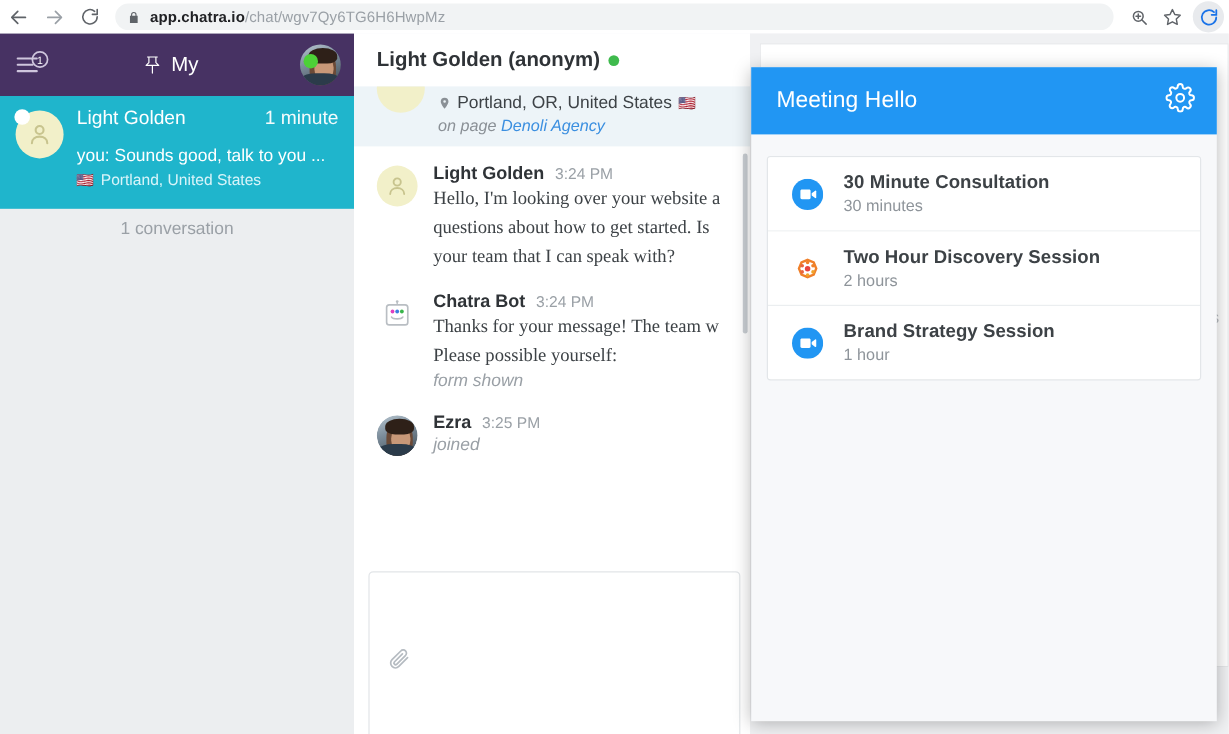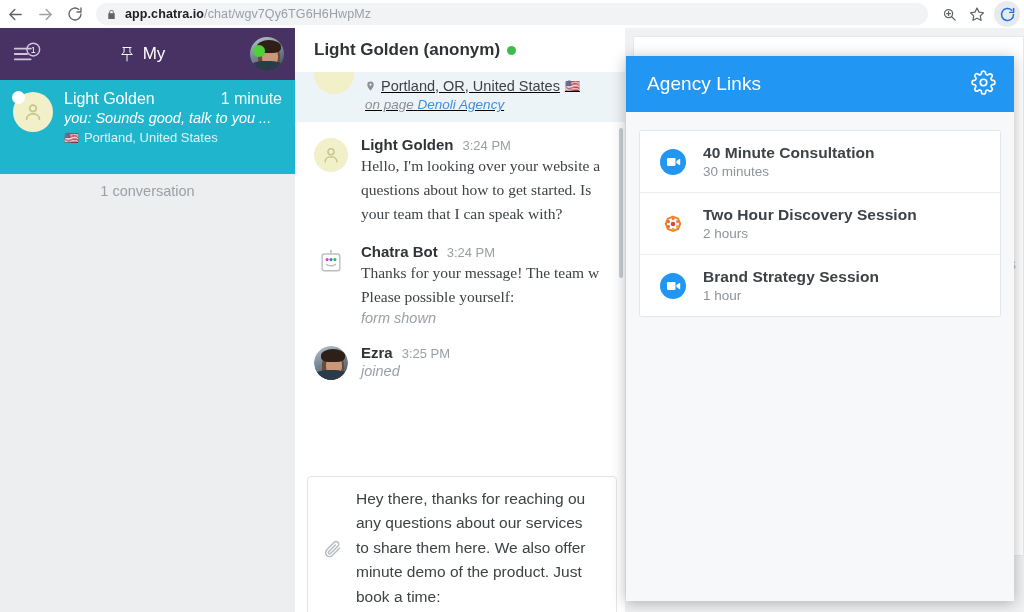--- a/index.html
+++ b/index.html
@@ -90,21 +90,21 @@
     margin-top: 2px;
   }
   .conv-avatar .unread {
     position:absolute; left: -1px; top: -1px; width: 13px; height: 13px; border-radius: 50%;
     background: #ffffff;
   }
   .conv-body { flex: 1; min-width: 0; }
   .conv-row1 { display: flex; align-items: baseline; }
   .conv-name { color: #ffffff; font-size: 16px; font-weight: 400; flex: 1; }
   .conv-time { color: #ffffff; font-size: 16px; opacity: .95; }
-  .conv-preview { color: #ffffff; font-size: 14.5px; margin-top: 2px; white-space: nowrap; overflow: hidden; font-style: italic; }
+  .conv-preview { color: #ffffff; font-size: 14.5px; margin-top: 14px; white-space: nowrap; overflow: hidden; }
   .conv-loc { color: #d9f4f9; font-size: 13px; margin-top: 4px; display:flex; align-items:center; gap: 5px;}
   .conv-count {
     text-align: center; color: #9aa0a6; font-size: 14.5px; padding-top: 9px;
   }
 
   
   .chat { position: absolute; left: 295px; top: 0; width: 330px; height: 584px; background: #ffffff; }
   .chat-header {
     height: 44px; display:flex; align-items:center; padding-left: 19px;
     font-size: 17px; font-weight: 700; color: #2f3337; gap: 7px;
@@ -112,21 +112,21 @@
   }
   .green-dot { width: 9px; height: 9px; border-radius: 50%; background: #3fba4d; display:inline-block; }
   .visitor-card {
     background: #edf4f8; padding: 4px 0 10px 0; display: flex; gap: 11px; padding-left: 19px;
     position: relative; overflow: hidden;
   }
   .vc-avatar {
     width: 40px; height: 40px; border-radius: 50%; background: #f2f0c9; flex-shrink: 0;
     display:flex; align-items:flex-end; justify-content:center; margin-top: -22px;
   }
-  .vc-lines { padding-top: 2px; text-decoration: underline; }
+  .vc-lines { padding-top: 2px; }
   .vc-loc { font-size: 14.5px; color: #3d4246; display: flex; align-items:center; gap: 5px; white-space: nowrap;}
   .vc-page { font-size: 13.5px; color: #8a9096; font-style: italic; margin-top: 3px; white-space: nowrap;}
   .vc-page a { color: #3b8fe0; font-style: italic; text-decoration: none; }
 
   .messages { position: relative; height: 340px; padding: 14px 0 0 0; overflow: hidden; }
   .msg { display: flex; gap: 13px; padding: 0 14px 0 19px; margin-bottom: 18px; }
   .msg-av {
     width: 34px; height: 34px; border-radius: 50%; flex-shrink: 0; margin-top: 2px;
     display:flex; align-items:center; justify-content:center; overflow:hidden;
   }
@@ -384,56 +384,49 @@
           </div>
         </div>
       </div>
 
       <div class="composer">
         <div class="clip">
           <svg width="19" height="19" viewBox="0 0 24 24" fill="none" stroke="#b5bbc1" stroke-width="1.8" stroke-linecap="round" stroke-linejoin="round">
               <path d="M21 11.5l-9.2 9.2a5 5 0 0 1-7.1-7.1l9.2-9.2a3.4 3.4 0 1 1 4.8 4.8l-9.2 9.2a1.7 1.7 0 0 1-2.4-2.4l8.5-8.5"></path>
             </svg>
         </div>
-        <div>
-          <div class="composer-text">Hey there, thanks for reaching ou</div>
-          <div class="composer-text">any questions about our services</div>
-          <div class="composer-text">to share them here. We also offer</div>
-          <div class="composer-text">minute demo of the product. Just</div>
-          <div class="composer-text">book a time:</div>
-        </div>
       </div>
 
       <div class="vscroll" style="left:324px; top:100px; height:150px;"></div>
     </div>
 
     <div class="panel">
       <div class="panel-header">
-        <span class="panel-title">Agency Links</span>
+        <span class="panel-title">Meeting Hello</span>
         <span>
           <svg width="25" height="25" viewBox="0 0 24 24" fill="none" stroke="#ffffff" stroke-width="1.6" stroke-linecap="round" stroke-linejoin="round">
             <circle cx="12" cy="12" r="3.1"></circle>
             <path d="M19.4 15a1.7 1.7 0 0 0 .34 1.87l.06.06a2 2 0 1 1-2.83 2.83l-.06-.06a1.7 1.7 0 0 0-1.87-.34 1.7 1.7 0 0 0-1 1.56V21a2 2 0 1 1-4 0v-.11a1.7 1.7 0 0 0-1.11-1.56 1.7 1.7 0 0 0-1.87.34l-.06.06a2 2 0 1 1-2.83-2.83l.06-.06a1.7 1.7 0 0 0 .34-1.87 1.7 1.7 0 0 0-1.56-1H3a2 2 0 1 1 0-4h.11a1.7 1.7 0 0 0 1.56-1.11 1.7 1.7 0 0 0-.34-1.87l-.06-.06a2 2 0 1 1 2.83-2.83l.06.06a1.7 1.7 0 0 0 1.87.34H9a1.7 1.7 0 0 0 1-1.56V3a2 2 0 1 1 4 0v.11a1.7 1.7 0 0 0 1 1.56 1.7 1.7 0 0 0 1.87-.34l.06-.06a2 2 0 1 1 2.83 2.83l-.06.06a1.7 1.7 0 0 0-.34 1.87V9a1.7 1.7 0 0 0 1.56 1H21a2 2 0 1 1 0 4h-.11a1.7 1.7 0 0 0-1.56 1z"></path>
           </svg>
         </span>
       </div>
 
       <div class="panel-list">
 
 
         <div class="link-row">
           <span class="link-ico">
             <svg width="26" height="26" viewBox="0 0 26 26">
               <circle cx="13" cy="13" r="13" fill="#2196f3"></circle>
               <path d="M7 10.2c0-.7.6-1.2 1.2-1.2h6.1c.7 0 1.2.5 1.2 1.2v5.6c0 .7-.5 1.2-1.2 1.2H8.2c-.6 0-1.2-.5-1.2-1.2z" fill="#ffffff"></path>
               <path d="M16.4 12.1l2.9-2.2c.4-.3.9 0 .9.5v5.2c0 .5-.5.8-.9.5l-2.9-2.2z" fill="#ffffff"></path>
             </svg>
           </span>
           <span>
-            <div class="link-title">40 Minute Consultation</div>
+            <div class="link-title">30 Minute Consultation</div>
             <div class="link-sub">30 minutes</div>
           </span>
         </div>
 
         <div class="link-row">
           <span class="link-ico">
             <svg width="26" height="26" viewBox="0 0 26 26">
               <path d="M13 1.6l5.1 2.1 2.1 5.1-2.1 5.1-5.1 2.1-5.1-2.1-2.1-5.1 2.1-5.1z" transform="translate(0 4)" fill="none" stroke="#f0802a" stroke-width="2"></path>
               <circle cx="13" cy="13" r="2.3" fill="#e8443f"></circle>
               <circle cx="13" cy="7.8" r="1.5" fill="#f0802a"></circle>

